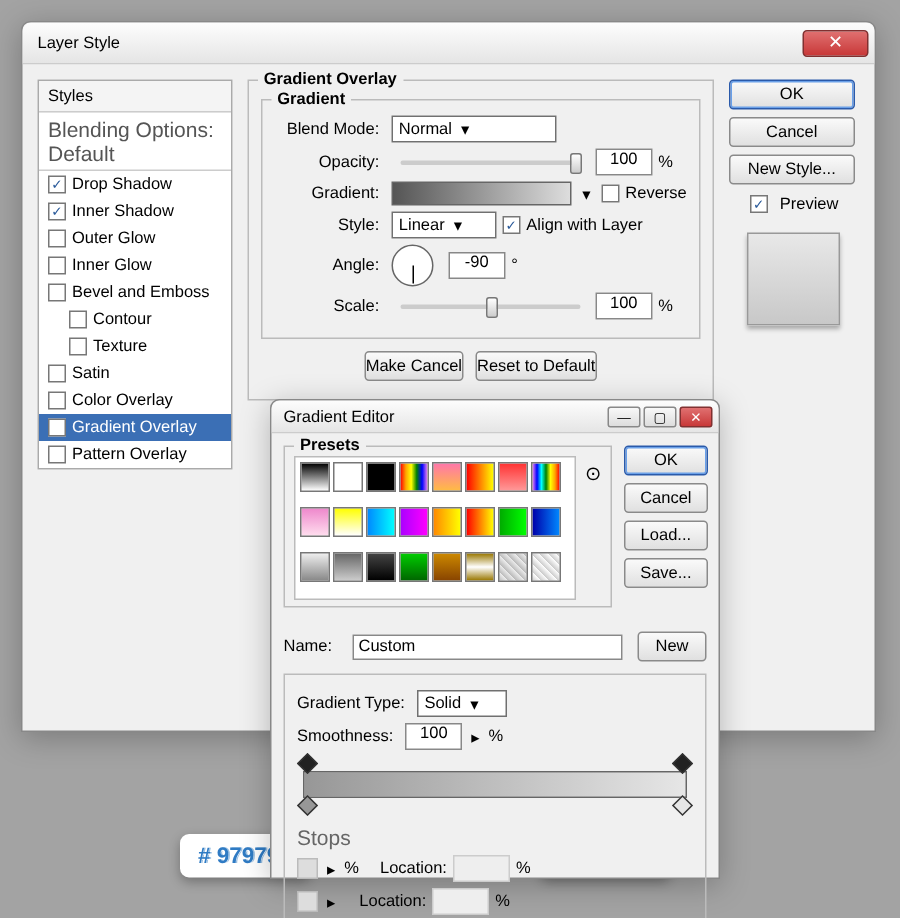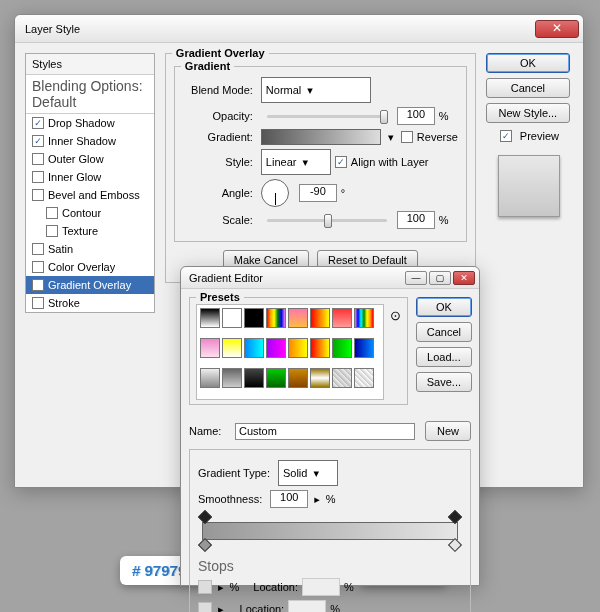--- a/index.html
+++ b/index.html
@@ -17,28 +17,28 @@
 .sp-item{display:flex;align-items:center;padding:3px 6px;gap:4px;cursor:pointer}
 .sp-item.indent{padding-left:20px}
 .sp-item.sel{background:#3b6fb5;color:#fff}
 .sp-item.sel *{color:#fff}
 .chk{width:12px;height:12px;border:1px solid #777;background:#fff;display:inline-flex;align-items:center;justify-content:center;font-size:9px;color:#2a5a9a}
 .fieldset{border:1px solid #bbb;padding:6px 8px 8px;margin-bottom:8px;position:relative}
 .fieldset>.legend{position:absolute;top:-7px;left:6px;background:#f0f0f0;padding:0 4px;font-weight:bold;font-size:11px}
 .center{flex:1}
 .row{display:flex;align-items:center;margin:4px 0;gap:4px}
 .row .lbl{width:74px;text-align:right;padding-right:4px}
-.dropdown{border:1px solid #707070;background:#fff;height:18px;display:flex;align-items:center;padding:12px 4px;position:relative}
+.dropdown{border:1px solid #707070;background:#fff;height:18px;display:flex;align-items:center;padding:0 4px;position:relative}
 .dropdown::after{content:"▾";margin-left:6px}
 .slider-track{flex:1;height:3px;background:#ccc;border-radius:2px;position:relative;margin:0 6px;max-width:120px}
 .slider-thumb{position:absolute;top:-5px;width:8px;height:14px;background:linear-gradient(#fff,#ccc);border:1px solid #777;border-radius:2px}
 .numbox{width:38px;height:18px;border:1px solid #888;background:#fff;text-align:center}
 .grad-swatch{width:120px;height:16px;border:1px solid #666;background:linear-gradient(90deg,#555,#ddd)}
 .grad-caret{width:12px;text-align:center}
-.btn{height:20px;padding:0 10px;background:linear-gradient(#fafafa,#e0e0e0);border:1px solid #8a8a8a;border-radius:3px;cursor:pointer;display:inline-flex;align-items:center;justify-content:center}
+.btn{height:20px;padding:0 0;background:linear-gradient(#fafafa,#e0e0e0);border:1px solid #8a8a8a;border-radius:3px;cursor:pointer;display:inline-flex;align-items:center;justify-content:center}
 .btn.primary{border-color:#2a5aaa;box-shadow:0 0 0 1px #6aa0e8 inset}
 .btn.wide{width:84px}
 .right-col{width:90px;display:flex;flex-direction:column;gap:5px;align-items:stretch}
 .preview-box{width:62px;height:62px;border:1px solid #999;background:linear-gradient(#e8e8e8,#c8c8c8);margin-top:4px;align-self:center;box-shadow:0 2px 3px rgba(0,0,0,.3)}
 .angle-wheel{width:28px;height:28px;border:1px solid #666;border-radius:50%;background:#fff;position:relative;display:inline-block}
 .angle-wheel::after{content:"";position:absolute;left:50%;top:50%;width:1px;height:12px;background:#000;transform-origin:top;transform:rotate(0deg)}
 
 .ge-window{left:180px;top:266px;width:300px;height:320px;z-index:5}
 .ge-titlebar{height:22px;background:linear-gradient(#fdfdfd,#e5e5e5);border-bottom:1px solid #ccc;display:flex;align-items:center;padding:0 4px 0 8px;border-radius:6px 6px 0 0}
 .win-btn{width:22px;height:14px;border:1px solid #888;background:linear-gradient(#f8f8f8,#ddd);margin-left:2px;border-radius:2px;font-size:9px;text-align:center;line-height:12px;cursor:pointer}
@@ -106,21 +106,21 @@
             <div class="sp-item">
               <span class="chk"></span>
               <span>Color Overlay</span>
             </div>
             <div class="sp-item sel">
               <span class="chk">✓</span>
               <span>Gradient Overlay</span>
             </div>
             <div class="sp-item">
               <span class="chk"></span>
-              <span>Stroke</span>
+              <span>Pattern Overlay</span>
             </div>
           </div>
       </div>
 
       <div class="center">
         <div class="fieldset">
           <div class="legend">Gradient Overlay</div>
           <div class="fieldset" style="margin-top:6px">
             <div class="legend">Gradient</div>
             <div class="row">

